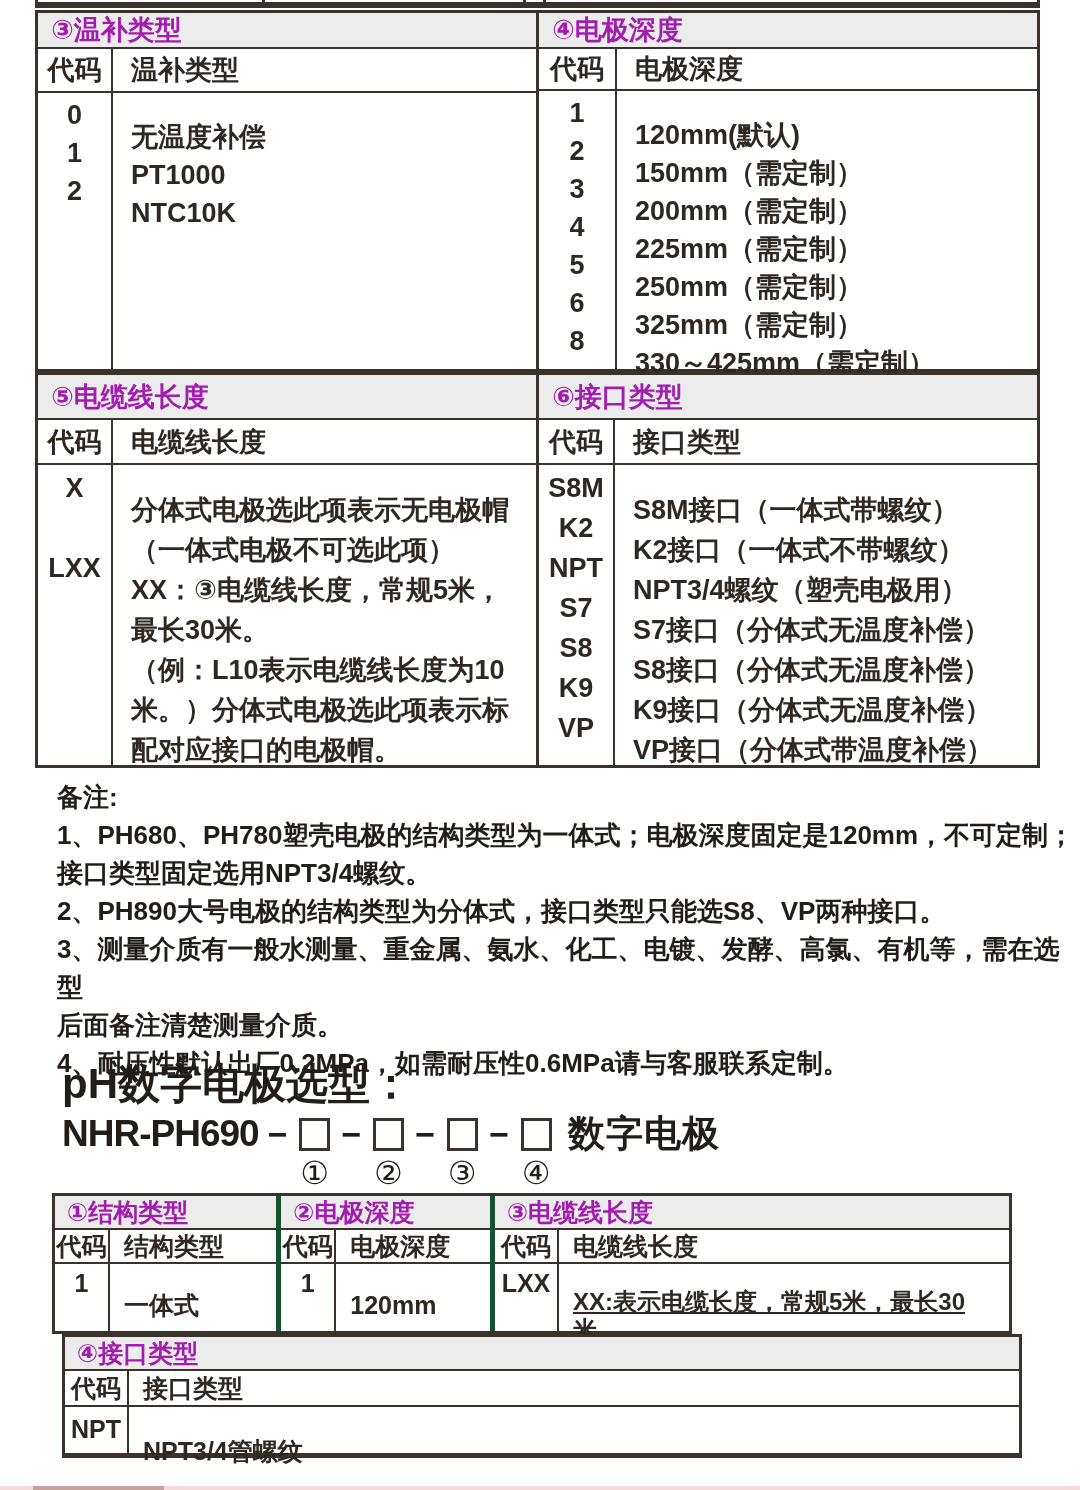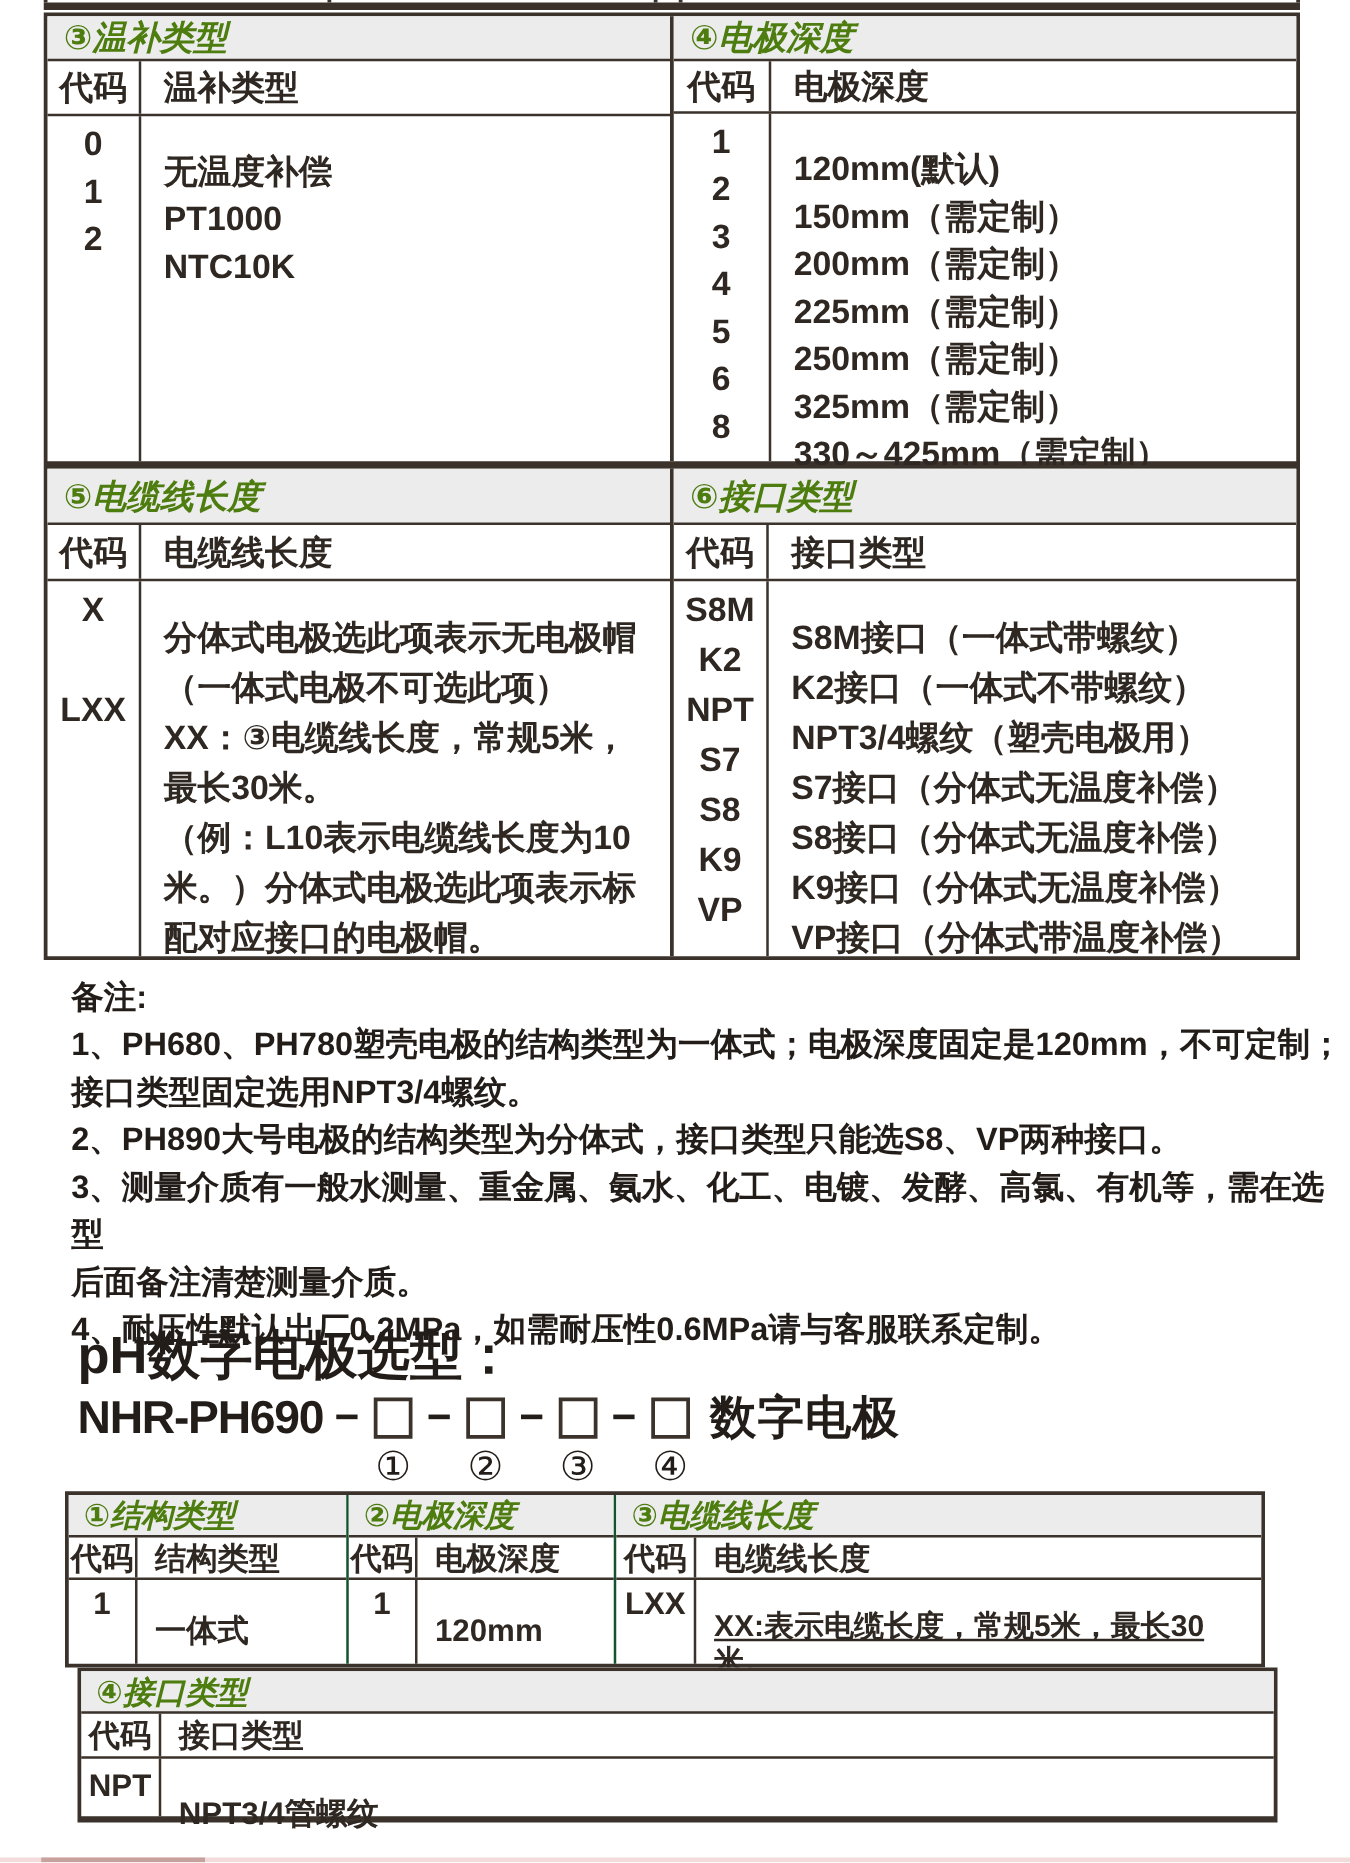--- a/index.html
+++ b/index.html
@@ -12,21 +12,21 @@
   .stub { position:absolute; top:-2px; width:3px; height:2px; background:#3a322b; }
 
   
   .dual { position:absolute; display:flex; border:3px solid #3a322b; background:#fff; }
   .dual.upper { left:35px; top:10px;  width:1005px; height:362px; }
   .dual.mid   { left:35px; top:372px; width:1005px; height:396px; }
   .half { flex:1 1 0; display:flex; flex-direction:column; min-width:0; }
   .half + .half { border-left:3px solid #3a322b; }
 
   .band { background:#ececec; border-bottom:2px solid #3a322b; font-weight:700;
-          font-size:27px; display:flex; align-items:center; padding-left:13px; color:#4d7c0f;font-style:italic; }
+          font-size:27px; display:flex; align-items:center; padding-left:13px; color:#a21caf; }
   .upper .band { height:36px; }
   .mid .band   { height:46px; }
 
   .colhead { display:flex; border-bottom:2px solid #3a322b; font-size:27px; font-weight:600; }
   .upper .colhead { height:44px; }
   .mid .colhead   { height:46px; }
   .ccell { flex:none; display:flex; align-items:center; justify-content:center;
            border-right:2px solid #3a322b;font-family:Liberation Serif, serif; }
   .vcell { flex:1 1 auto; display:flex; align-items:center; padding-left:18px; min-width:0; }
 
@@ -54,21 +54,21 @@
   .dash  { font-size:34px; font-weight:700; line-height:46px; margin:0 9px; }
   .slot  { display:flex; flex-direction:column; align-items:center; width:36px; }
   .sbox  { width:31px; height:33px; border:3px solid #3a322b; margin-top:7px; background:#fff; }
   .scirc { margin-top:5px; font-size:32px; line-height:34px; font-weight:400; }
   .suffix{ font-size:37px; font-weight:700; line-height:46px; margin-left:14px; letter-spacing:1px; }
 
   
   .bt1 { position:absolute; left:52px; top:1193px; width:960px; height:141px;
          display:flex; border:3px solid #3a322b; background:#fff; }
   .sub { display:flex; flex-direction:column; min-width:0; }
-  .sub + .sub { border-left:2px solid #14532d; }
+  .sub + .sub { border-left:5px solid #14532d; }
   .sub1{ width:229px; } .sub2{ width:221px; } .sub3{ flex:1 1 auto; }
   .bt1 .band, .bt2 .band { height:34px; font-size:25px; padding-left:12px; }
   .bt1 .colhead { height:34px; font-size:25px; }
   .bt1 .ccell, .bt1 .crow { font-size:25px; }
   .bt1 .vcell { padding-left:14px; font-size:25px; }
   .bt1 .valuecol { padding:2px 14px 0 14px; }
   .bt1 .crow { line-height:34px; }
   .bt1 .vrow { line-height:34px; font-size:25px; }
   .bt1 .sub3 .vrow { font-size:24px; line-height:28px;text-decoration:underline; }
   .bt1 .codecol { padding-top:2px; }

